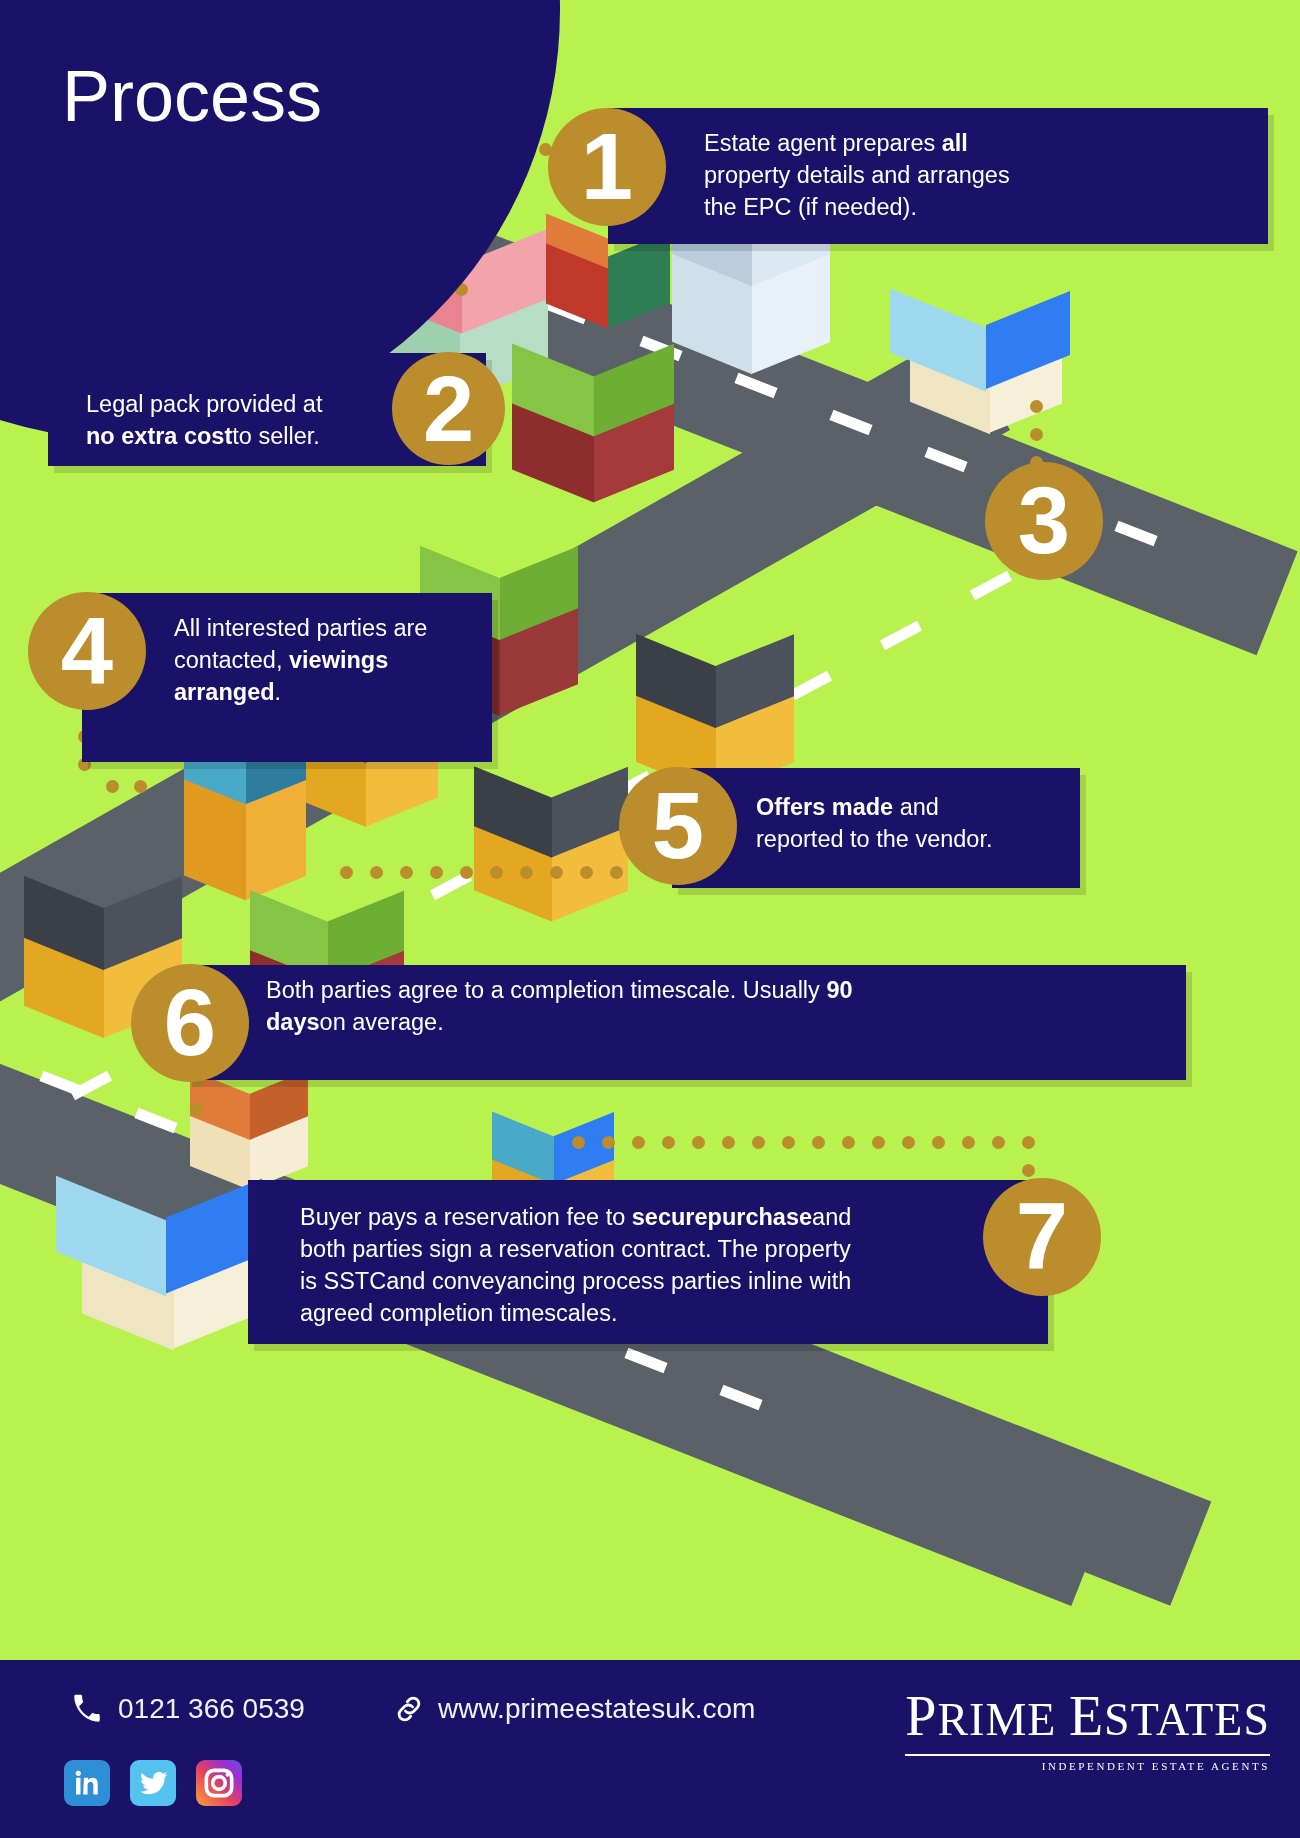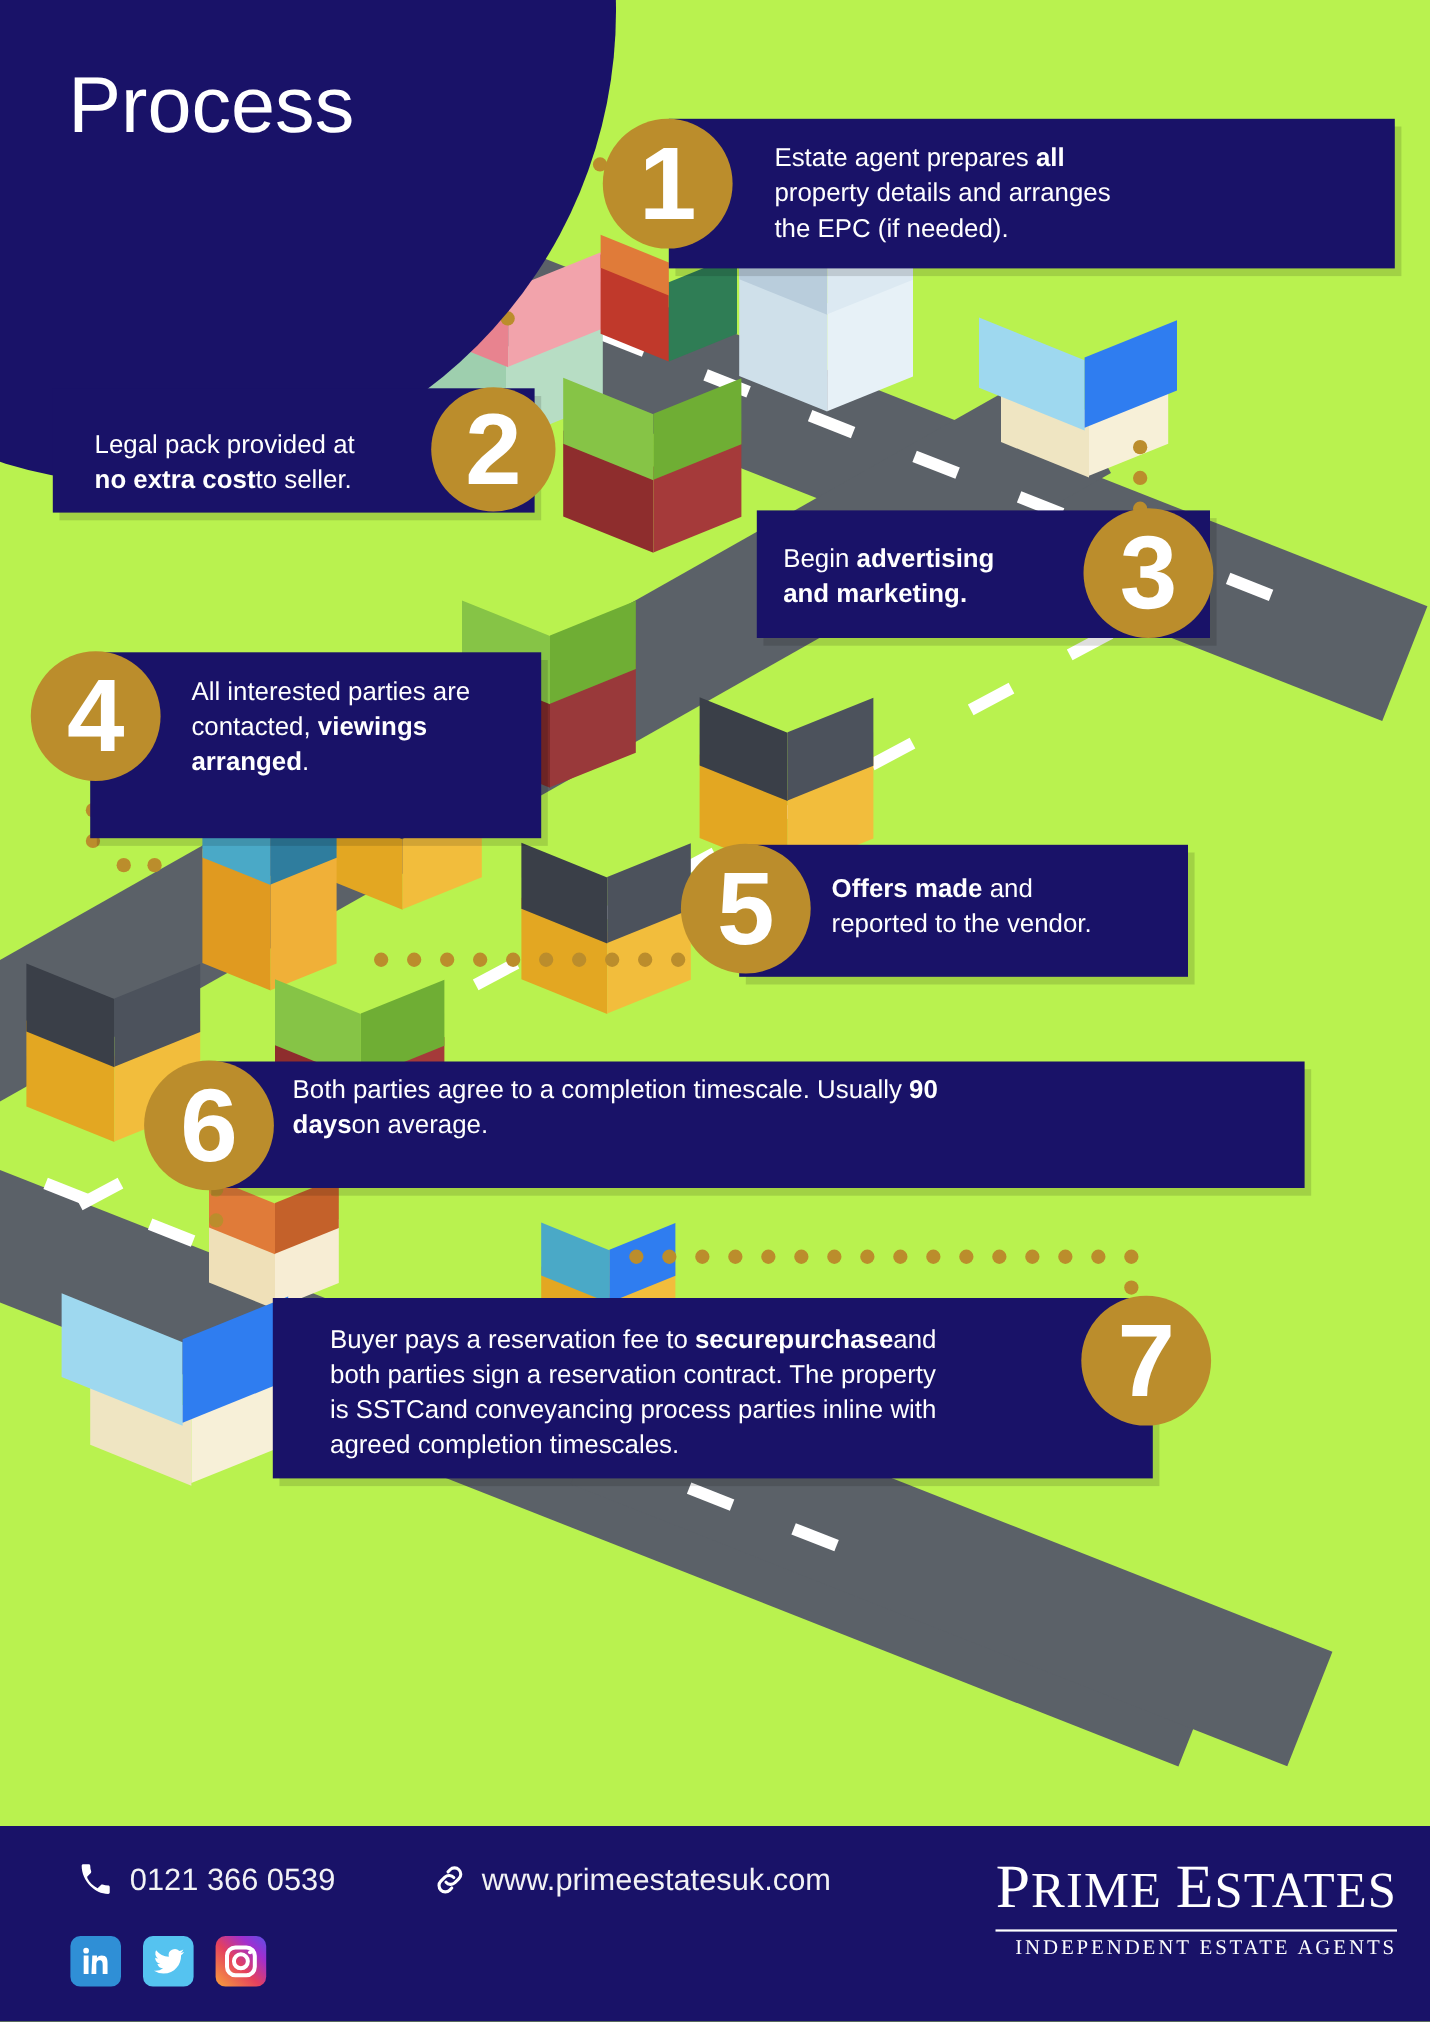--- a/index.html
+++ b/index.html
@@ -62,21 +62,21 @@
     position:absolute; left:0; top:1660px; width:1300px; height:178px;
     background:#191268; color:#fff;
   }
   .f-row { position:absolute; display:flex; align-items:center; }
   .f-text { font-size:28px; color:#f2f2f5; }
   .social { position:absolute; width:46px; height:46px; border-radius:9px; }
   .logo { position:absolute; right:30px; top:24px; text-align:right; color:#fff; }
   .logo-main { font-family:"Liberation Serif", serif; font-size:46px; letter-spacing:1px; white-space:nowrap; }
   .logo-main .cap { font-size:56px; }
   .logo-rule { height:2px; background:#fff; margin:6px 0 4px 0; }
-  .logo-sub { font-family:"Liberation Serif", serif; font-size:19px; letter-spacing:2.6px; }
+  .logo-sub { font-family:"Liberation Serif", serif; font-size:11px; letter-spacing:2.6px; }
 </style>
 </head>
 <body>
 
 <div id="stage">
 
   <div class="scene">
 
     <div class="road" style="left:330px; top:170px; width:1040px; height:112px; transform-origin:0 0; transform:rotate(21.5deg);"></div>
 
@@ -291,24 +291,20 @@
     <p>the EPC  (if needed).</p>
   </div>
   <div class="badge" style="left:548px; top:108px; width:118px; height:118px; font-size:94px;">1</div>
 
   <div class="step-box" style="left:48px; top:353px; width:438px; height:113px; padding:36px 0 0 38px;">
     <p>Legal pack provided  at</p>
     <p><b>no extra cost</b><span>to  seller.</span></p>
   </div>
   <div class="badge" style="left:392px; top:352px; width:113px; height:113px; font-size:92px;">2</div>
 
-  <div class="step-box" style="left:688px; top:464px; width:412px; height:116px; padding:28px 0 0 24px;">
-    <p><span>Begin  </span><b>advertising</b></p>
-    <p><b>and marketing.</b></p>
-  </div>
   <div class="badge" style="left:985px; top:462px; width:118px; height:118px; font-size:94px;">3</div>
 
   <div class="step-box" style="left:82px; top:593px; width:410px; height:169px; padding:20px 0 0 92px;">
     <p>All interested parties are</p>
     <p><span>contacted,  </span><b>viewings</b></p>
     <p><b>arranged</b><span>.</span></p>
   </div>
   <div class="badge" style="left:28px; top:592px; width:118px; height:118px; font-size:94px;">4</div>
 
   <div class="step-box" style="left:672px; top:768px; width:408px; height:120px; padding:24px 0 0 84px;">

